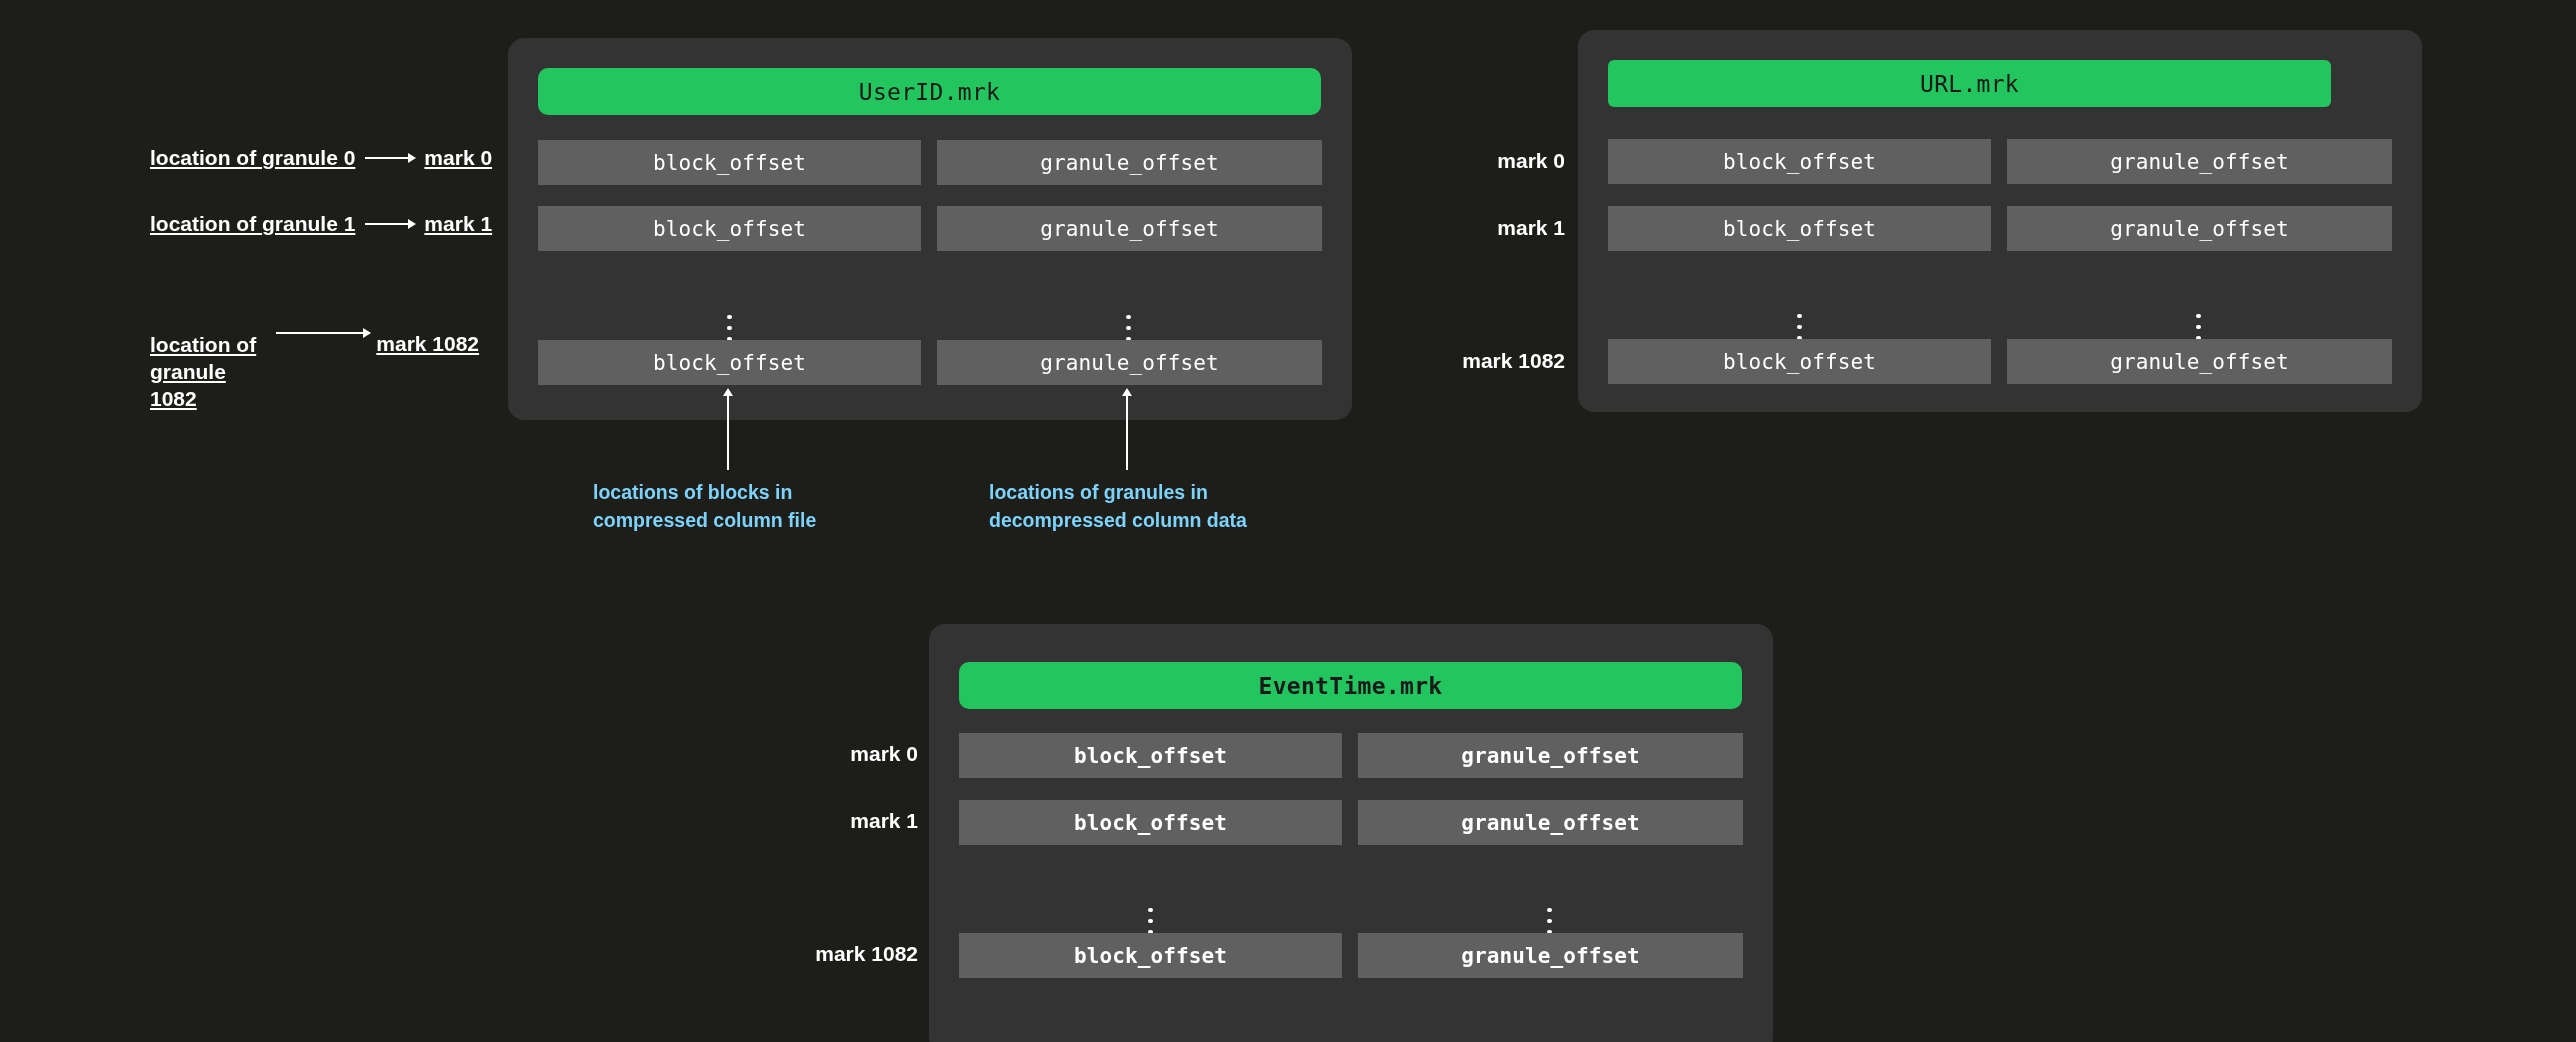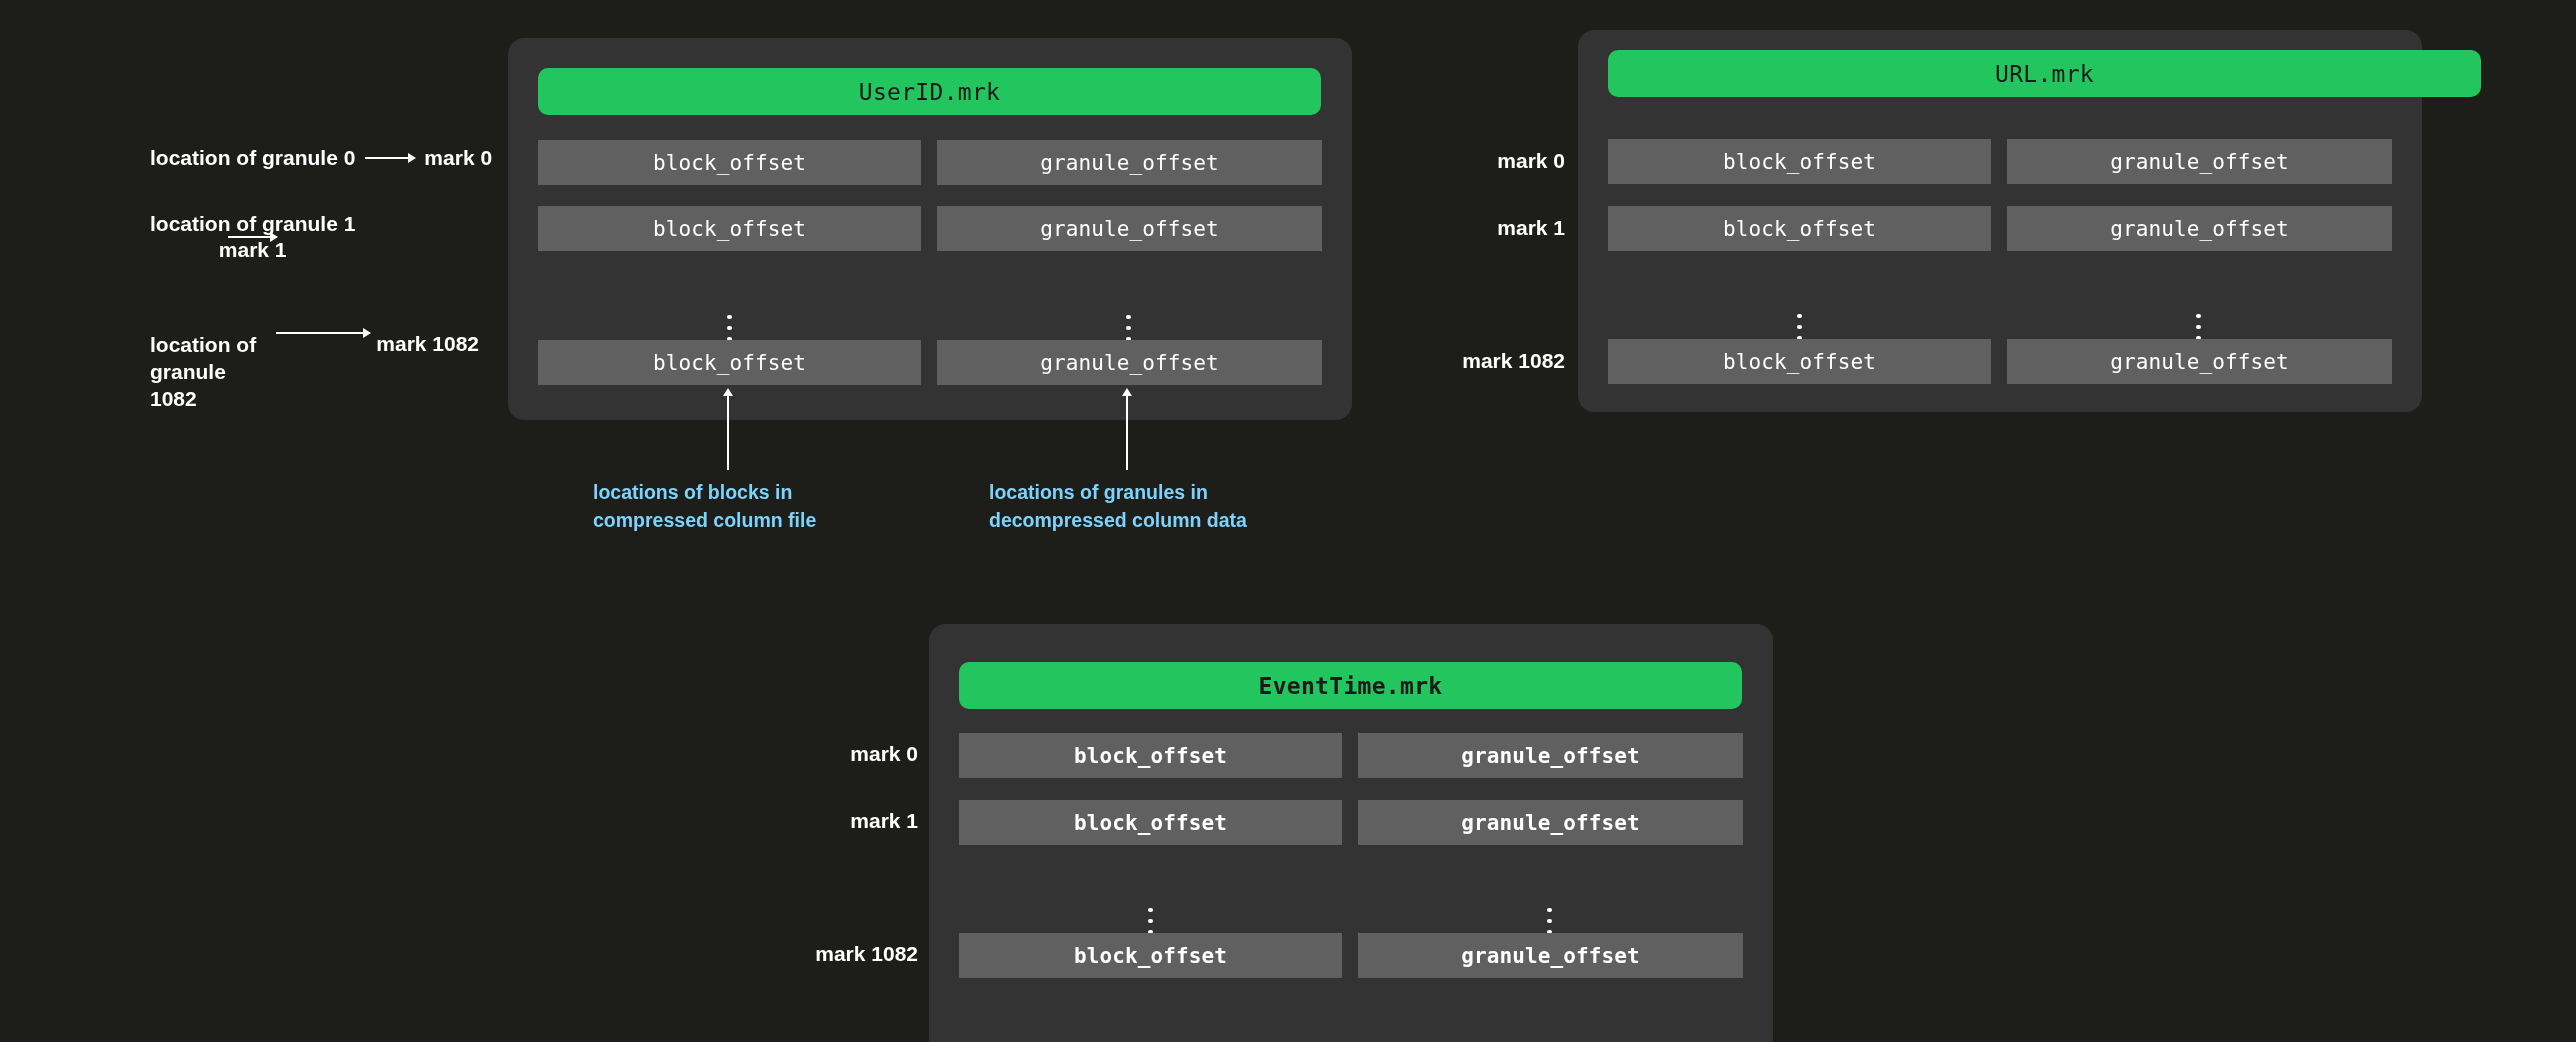--- a/index.html
+++ b/index.html
@@ -88,20 +88,21 @@
 
   
   .gran-row {
     position: absolute;
     display: flex;
     align-items: center;
     white-space: nowrap;
     font-size: 21px;
     font-weight: bold;
     color: #ffffff;
+    text-decoration: underline;
   }
   .gran-row .src {
     text-align: left;
   }
   .gran-row .src.two-line {
     line-height: 1.28;
     white-space: normal;
     width: 126px;
   }
   .gran-row .dst {
@@ -159,21 +160,21 @@
 <body>
 
 <div id="stage">
 
   <div class="gran-row" style="left:150px; top:146px;">
     <span class="src">location of granule 0</span>
     <span class="harrow" style="width:49px;"></span>
     <span class="dst">mark 0</span>
   </div>
 
-  <div class="gran-row" style="left:150px; top:212px;flex-direction:column;">
+  <div class="gran-row" style="left:150px; top:212px;">
     <span class="src">location of granule 1</span>
     <span class="harrow" style="width:49px;"></span>
     <span class="dst">mark 1</span>
   </div>
 
   <div class="gran-row" style="left:150px; top:332px; align-items:flex-start;">
     <span class="src two-line" style="white-space:pre-line; width:126px;">location of
 granule 1082</span>
     <span class="harrow" style="width:94px; margin:0 6.3px 0 0;"></span>
     <span class="dst">mark 1082</span>
@@ -209,21 +210,21 @@
 
   <div class="uparrow" style="left:1126px; top:395px; height:75px;"></div>
   <div class="callout" style="left:989px; top:479px;">locations of granules in
 decompressed column data</div>
 
   <div class="mark-label" style="left:1389px; top:149px; width:176px;">mark 0</div>
   <div class="mark-label" style="left:1389px; top:216px; width:176px;">mark 1</div>
   <div class="mark-label" style="left:1389px; top:349px; width:176px;">mark 1082</div>
 
   <div class="mrk-card" style="left:1578px; top:30px; width:844px; height:382px;">
-    <div class="mrk-title" style="left:30px; top:20px; width:873px; height:47px;">URL.mrk</div>
+    <div class="mrk-title" style="left:30px; top:30px; width:723px; height:47px;border-radius:6px;">URL.mrk</div>
 
     <div class="cell" style="left:30px; top:109px; width:383px; height:45px;">block_offset</div>
     <div class="cell" style="left:429px; top:109px; width:385px; height:45px;">granule_offset</div>
 
     <div class="cell" style="left:30px; top:176px; width:383px; height:45px;">block_offset</div>
     <div class="cell" style="left:429px; top:176px; width:385px; height:45px;">granule_offset</div>
 
     <div class="vdots" style="left:216px; top:284px;">
         <i></i>
         <i></i>

